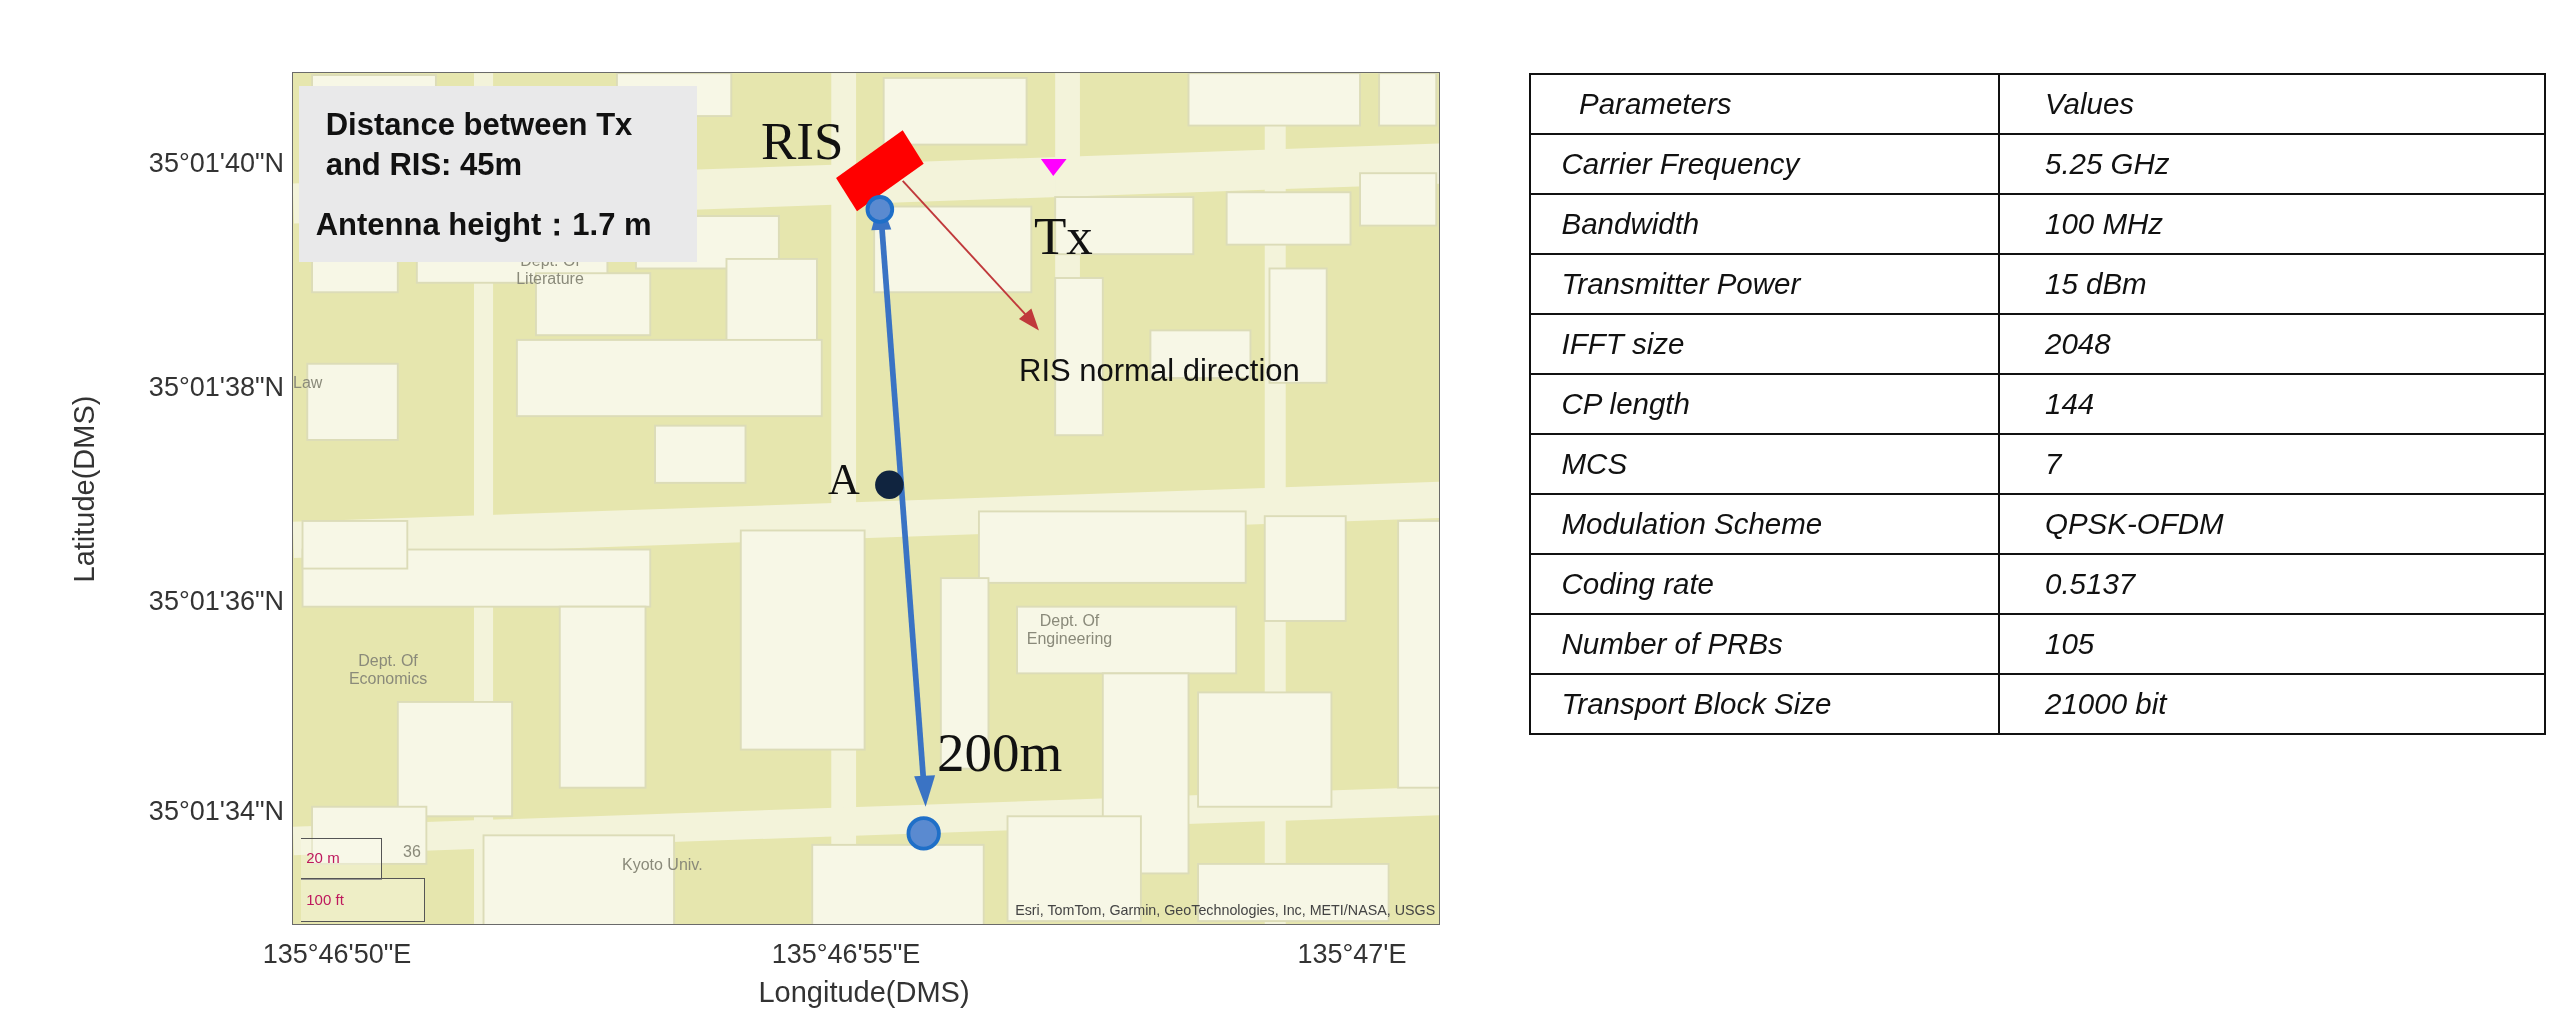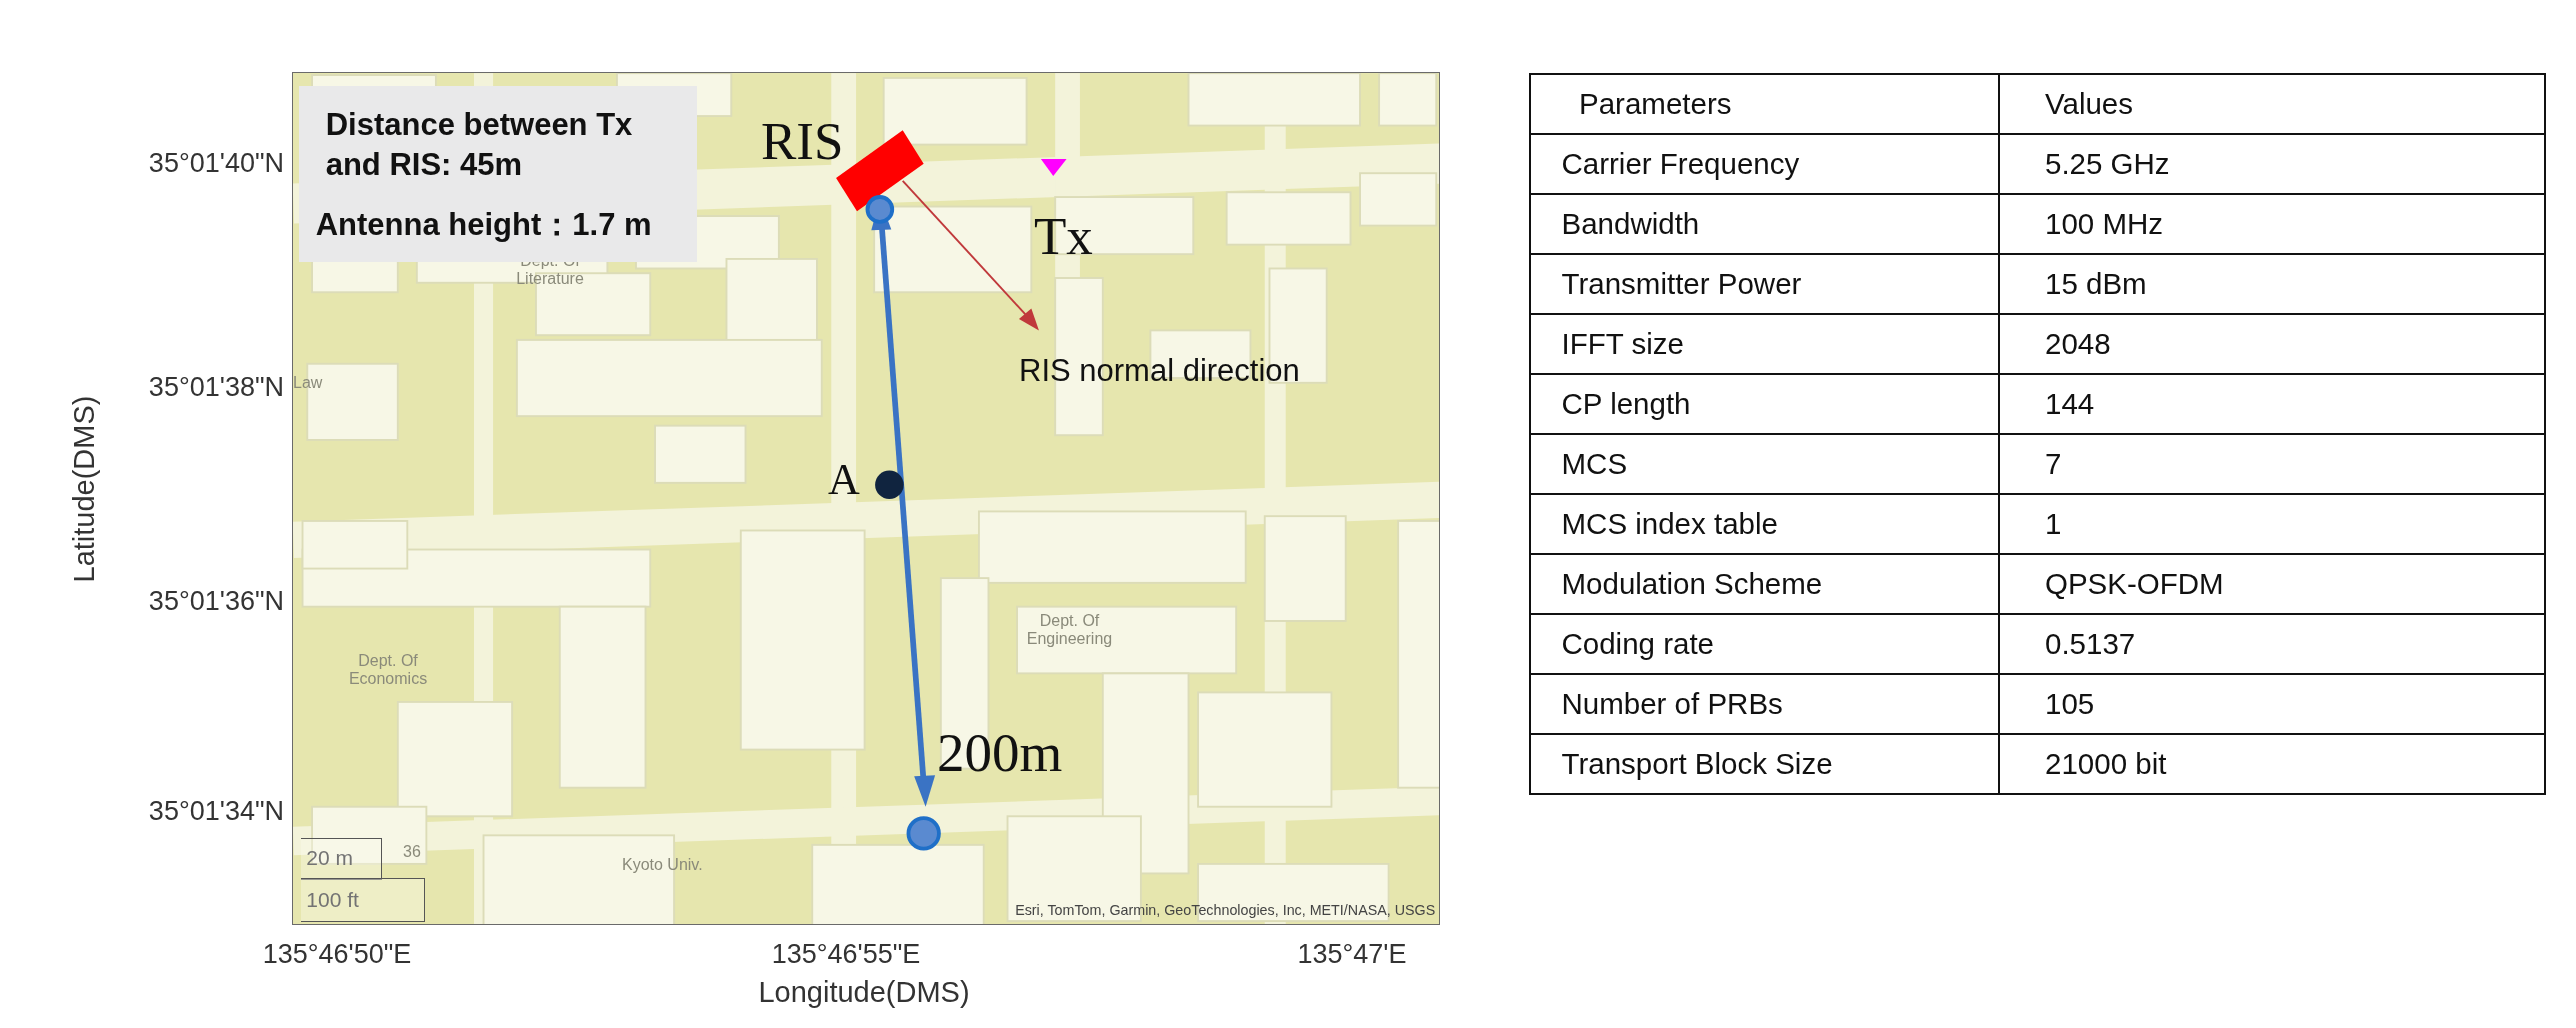--- a/index.html
+++ b/index.html
@@ -17,25 +17,25 @@
              background: #e9e9ea; font-weight: bold; }
   .infobox .l1 { position: absolute; left: 27px; top: 19px; font-size: 31px; line-height: 40px; color: #111; }
   .infobox .l3 { position: absolute; left: 17px; top: 118px; font-size: 31px; color: #111; }
 
   .serif { font-family: "Liberation Serif", "DejaVu Serif", serif; color: #111; }
 
   .ticklabel-y { position: absolute; right: 2292px; font-size: 27px; color: #333; white-space: nowrap; }
   .ticklabel-x { position: absolute; font-size: 27px; color: #333; white-space: nowrap; transform: translateX(-50%); }
   .axis-title { position: absolute; font-size: 29px; color: #333; white-space: nowrap; }
 
-  .scalebox { position: absolute; border: 1.9px solid #555; border-left: none; font-size: 21px;
-              color: #737373; padding-left: 5.7px; box-sizing: border-box; background: rgba(250,250,235,0.4); }
+  .scalebox { position: absolute; border: 1.9px solid #555; border-left: none; font-size: 15px;
+              color: #be185d; padding-left: 5.7px; box-sizing: border-box; background: rgba(250,250,235,0.4); }
 
   
-  #params { position: absolute; left: 1529px; top: 73px; width: 1017px; border-collapse: collapse; }
+  #params { position: absolute; left: 1529px; top: 73px; width: 1017px; border-collapse: collapse; font-style: italic; }
   #params td { border: 2.9px solid #111; height: 60px; font-size: 29.5px; color: #111;
                vertical-align: middle; padding: 0 0 0 30.5px; box-sizing: border-box; }
   #params td.c1 { width: 469px; }
   #params td.c2 { padding-left: 45px; }
   #params tr.hdr td.c1 { padding-left: 48px; }
 </style>
 </head>
 <body>
 
 <div class="axis-title" style="left:84px; top:489px; transform: translate(-50%,-50%) rotate(-90deg);">Latitude(DMS)</div>
@@ -185,24 +185,20 @@
       </tr>
   <tr>
         <td class="c1">CP length</td>
         <td class="c2">144</td>
       </tr>
   <tr>
         <td class="c1">MCS</td>
         <td class="c2">7</td>
       </tr>
   <tr>
-        <td class="c1">MCS index table</td>
-        <td class="c2">1</td>
-      </tr>
-  <tr>
         <td class="c1">Modulation Scheme</td>
         <td class="c2">QPSK-OFDM</td>
       </tr>
   <tr>
         <td class="c1">Coding rate</td>
         <td class="c2">0.5137</td>
       </tr>
   <tr>
         <td class="c1">Number of PRBs</td>
         <td class="c2">105</td>

